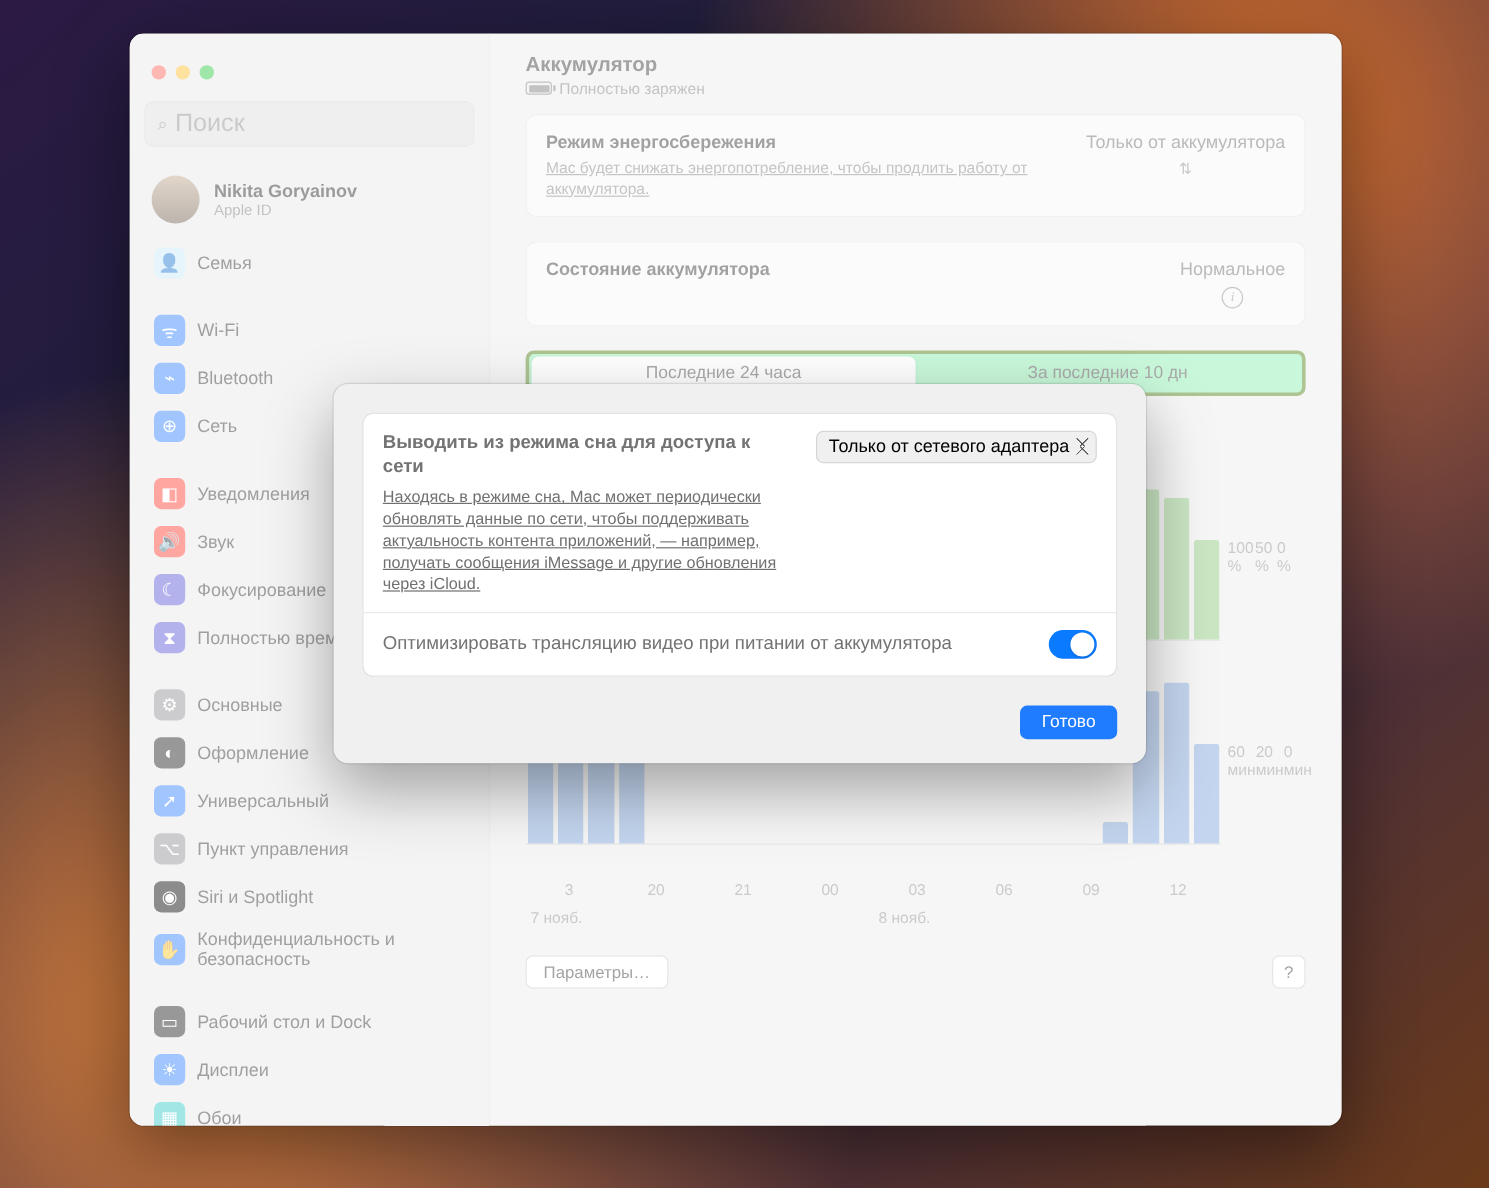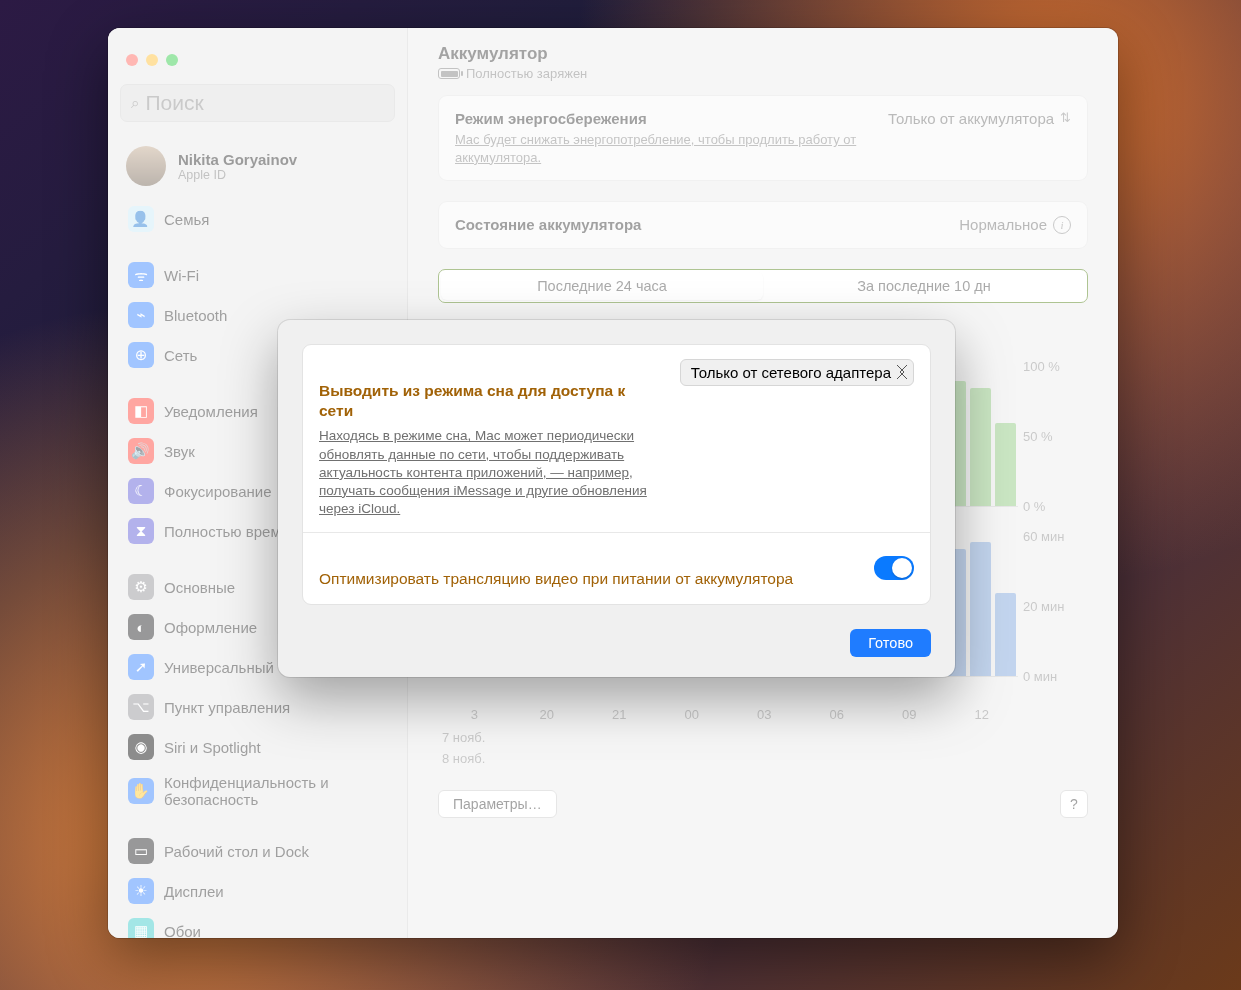--- a/index.html
+++ b/index.html
@@ -62,47 +62,47 @@
 .batt-ico { display:inline-block; width:22px; height:11px; border:1.5px solid #7a7a7a; border-radius:3px; position:relative;}
 .batt-ico::after{content:"";position:absolute;right:-4px;top:2px;width:2px;height:5px;background:#7a7a7a;border-radius:1px;}
 .batt-ico::before{content:"";position:absolute;inset:1.5px;background:#7a7a7a;border-radius:1px;}
 .panel { background:#f6f6f6; border:1px solid #e1e1e1; border-radius:9px; margin-bottom:20px; }
 .row {
   display:flex; justify-content:space-between; align-items:flex-start;
   padding:14px 16px; gap:20px;
 }
 .row-title { font-size:15px; font-weight:600; color:#303030; }
 .row-sub { font-size:13px; color:#7d7d7d; max-width:420px; line-height:1.35; margin-top:4px;text-decoration:underline;}
-.row-val { font-size:15px; color:#666; display:flex; align-items:flex-start; gap:6px; white-space:nowrap;}
+.row-val { font-size:15px; color:#666; display:flex; align-items:center; gap:6px; white-space:nowrap;flex-direction:column;}
 .chev { color:#888; font-size:13px; }
 .info-ico {
   width:18px; height:18px; border-radius:50%; border:1.5px solid #888;
   display:flex; align-items:center; justify-content:center; font-size:11px;
   font-style:italic; color:#888; font-family:Georgia,serif;
 }
 .seg {
-  display:flex; background:#ffffff; border-radius:7px; padding:2px;
-  border:1px solid #4d7c0f; margin-bottom:16px;
+  display:flex; background:#86efac; border-radius:7px; padding:2px;
+  border:3px solid #4d7c0f; margin-bottom:16px;
 }
 .seg div { flex:1; text-align:center; padding:6px 0; font-size:14.5px; color:#444; border-radius:6px; cursor:pointer;}
 .seg div.active { background:#fff; box-shadow:0 1px 2px rgba(0,0,0,.1); }
 .chart-lbl { font-size:15px; font-weight:600; color:#333; }
 .chart-sub { font-size:13px; color:#8a8a8a; margin-top:2px; margin-bottom:14px;}
 .chart {
   position:relative; height:140px; margin-bottom:30px;
   display:flex; align-items:flex-end; border-bottom:1px solid #ccc;
 }
 .chart .bars { display:flex; align-items:flex-end; gap:4px; height:100%; flex:1; padding:0 2px;}
 .chart .bar { flex:1; border-radius:2px 2px 0 0; }
 .chart.green .bar { background:#8ac77a; }
 .chart.blue .bar { background:#7ba3db; }
 .ylabels {
   position:absolute; right:-60px; top:-8px; bottom:-8px; width:55px;
-  display:flex; flex-direction:column; justify-content:space-between;
-  font-size:13px; color:#8a8a8a; text-align:left;
+  display:flex; flex-direction:row; justify-content:space-between;
+  font-size:13px; color:#8a8a8a; text-align:left;align-items:center;
 }
 .xaxis { display:flex; font-size:13px; color:#8a8a8a; margin-top:6px; }
 .xaxis span { flex:1; text-align:center; }
 .xaxis .date { flex:4; text-align:left; padding-left:4px; color:#8a8a8a; margin-top:6px;}
 .footer { display:flex; justify-content:space-between; gap:10px; margin-top:24px; }
 .btn {
   padding:5px 14px; background:#fff; border:1px solid #c8c8c8;
   border-radius:6px; font-size:14px; color:#333; cursor:pointer;
 }
 .btn-help { width:28px; padding:5px 0; text-align:center; }
@@ -115,21 +115,21 @@
 }
 .modal-panel {
   background:#fff; margin:24px; border-radius:9px; border:1px solid #e3e3e3;
 }
 .modal-row {
   display:flex; justify-content:space-between; align-items:flex-start;
   padding:14px 16px; gap:16px;
 }
 .modal-row + .modal-row { border-top:1px solid #e8e8e8; }
 .modal-row .left { flex:1; }
-.modal-row .row-title { font-size:15.5px; font-weight:600; color:#a16207; line-height:1.3;margin-top:22px;}
+.modal-row .row-title { font-size:15.5px; font-weight:600; color:#737373; line-height:1.3;}
 .modal-row .row-sub { font-size:13.5px; color:#707070; max-width:330px; margin-top:6px; line-height:1.35;}
 .select {
   background:#f0f0f0; border:1px solid #d6d6d6; border-radius:6px;
   padding:4px 22px 4px 10px; font-size:15px; position:relative; cursor:pointer;
   white-space:nowrap;
 }
 .select::after{
   content:""; position:absolute; right:6px; top:5px; width:10px; height:14px;
   background:
     linear-gradient(45deg,transparent 45%,#555 47%,#555 53%,transparent 55%) 0 0/7px 7px no-repeat,
@@ -361,21 +361,21 @@
       <div class="xaxis" id="xaxis">
           <span>3</span>
           <span>20</span>
           <span>21</span>
           <span>00</span>
           <span>03</span>
           <span>06</span>
           <span>09</span>
           <span>12</span>
         </div>
-      <div class="xaxis" id="xdates" style="margin-top:2px;flex-direction:column;">
+      <div class="xaxis" id="xdates" style="margin-top:2px;">
           <span class="date">7 нояб.</span>
           <span class="date">8 нояб.</span>
         </div>
     </div>
 
     <div class="footer">
       <button class="btn">Параметры…</button>
       <button class="btn btn-help">?</button>
     </div>
   </main>

